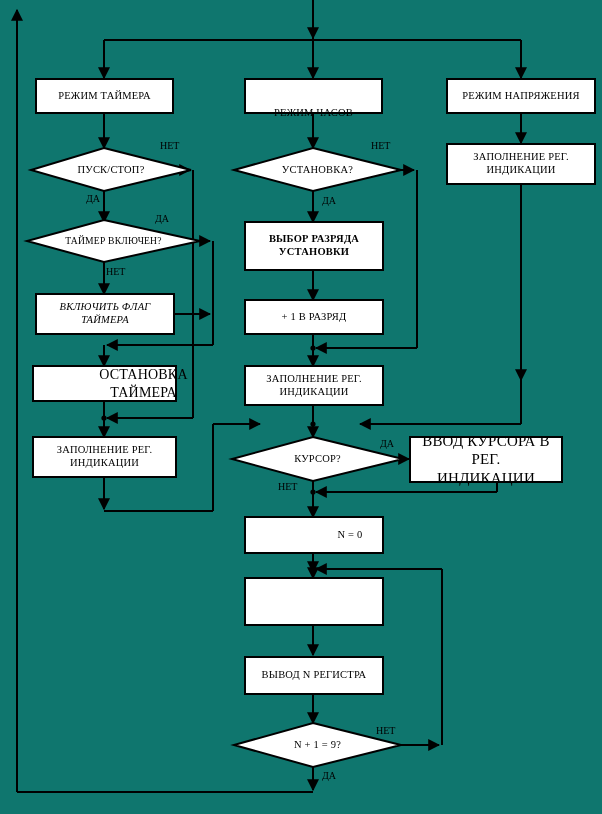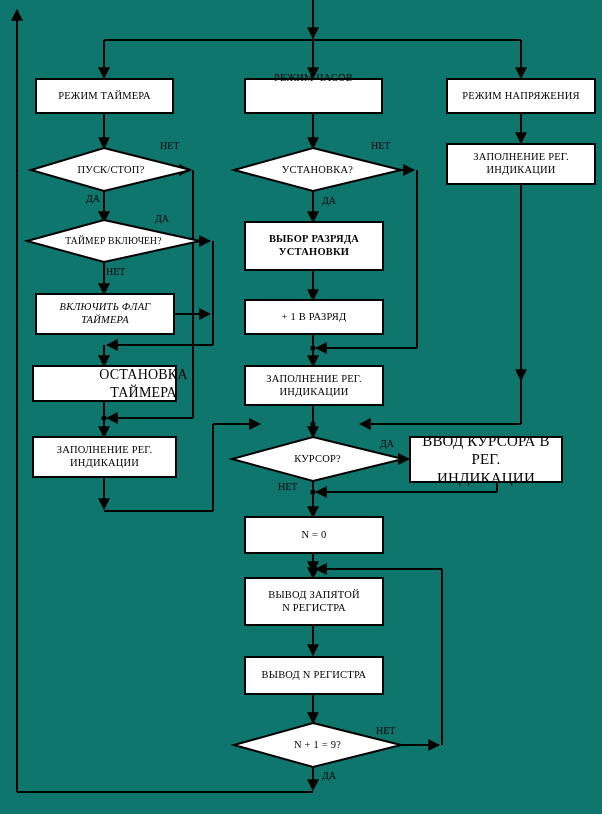--- a/index.html
+++ b/index.html
@@ -141,21 +141,21 @@
 
       <polygon points="104,148 191,170 104,191 31,170" fill="#fff"></polygon>
       <polygon points="104,220 200,241 104,262 27,241" fill="#fff"></polygon>
       <polygon points="313,148 401,170 313,191 234,170" fill="#fff"></polygon>
       <polygon points="313,437 403,459 313,481 232,459" fill="#fff"></polygon>
       <polygon points="313,723 401,745 313,767 234,745" fill="#fff"></polygon>
     </g>
   </svg>
 
   <div class="node-label" style="left:36px;top:79px;width:137px;height:34px;">РЕЖИМ ТАЙМЕРА</div>
-  <div class="node-label" style="left:245px;top:61px;width:137px;height:34px;">РЕЖИМ ЧАСОВ</div>
+  <div class="node-label" style="left:245px;top:96px;width:137px;height:34px;">РЕЖИМ ЧАСОВ</div>
   <div class="node-label" style="left:447px;top:79px;width:148px;height:34px;">РЕЖИМ НАПРЯЖЕНИЯ</div>
 
   <div class="node-label" style="left:447px;top:144px;width:148px;height:40px;">ЗАПОЛНЕНИЕ РЕГ.
 ИНДИКАЦИИ</div>
 
   <div class="node-label" style="left:31px;top:155px;width:160px;height:30px;">ПУСК/СТОП?</div>
   <div class="node-label" style="left:27px;top:229px;width:173px;height:24px;font-size:9.6px;">ТАЙМЕР ВКЛЮЧЕН?</div>
 
   <div class="node-label" style="left:36px;top:294px;width:138px;height:40px;font-style:italic;">ВКЛЮЧИТЬ ФЛАГ
 ТАЙМЕРА</div>
@@ -167,23 +167,21 @@
   <div class="node-label" style="left:245px;top:222px;width:138px;height:48px;font-weight:bold;">ВЫБОР РАЗРЯДА
 УСТАНОВКИ</div>
   <div class="node-label" style="left:245px;top:300px;width:138px;height:34px;">+ 1 В РАЗРЯД</div>
   <div class="node-label" style="left:245px;top:366px;width:138px;height:39px;">ЗАПОЛНЕНИЕ РЕГ.
 ИНДИКАЦИИ</div>
 
   <div class="node-label" style="left:232px;top:446px;width:171px;height:26px;">КУРСОР?</div>
   <div class="node-label" style="left:410px;top:437px;width:152px;height:45px;font-size:15px;">ВВОД КУРСОРА В РЕГ.
 ИНДИКАЦИИ</div>
 
-  <div class="node-label" style="left:245px;top:517px;width:138px;height:36px;">N = 0</div>
-  <div class="node-label" style="left:245px;top:578px;width:138px;height:47px;">ВЫВОД ЗАПЯТОЙ
-N РЕГИСТРА</div>
+  <div class="node-label" style="left:245px;top:517px;width:138px;height:36px;padding-left:36px;">N = 0</div>
   <div class="node-label" style="left:245px;top:657px;width:138px;height:37px;">ВЫВОД N РЕГИСТРА</div>
   <div class="node-label" style="left:234px;top:732px;width:167px;height:26px;">N + 1 = 9?</div>
 
   <div class="edge-label" style="left:160px;top:140px;">НЕТ</div>
   <div class="edge-label" style="left:86px;top:193px;">ДА</div>
   <div class="edge-label" style="left:155px;top:213px;">ДА</div>
   <div class="edge-label" style="left:106px;top:266px;">НЕТ</div>
 
   <div class="edge-label" style="left:371px;top:140px;">НЕТ</div>
   <div class="edge-label" style="left:322px;top:195px;">ДА</div>

